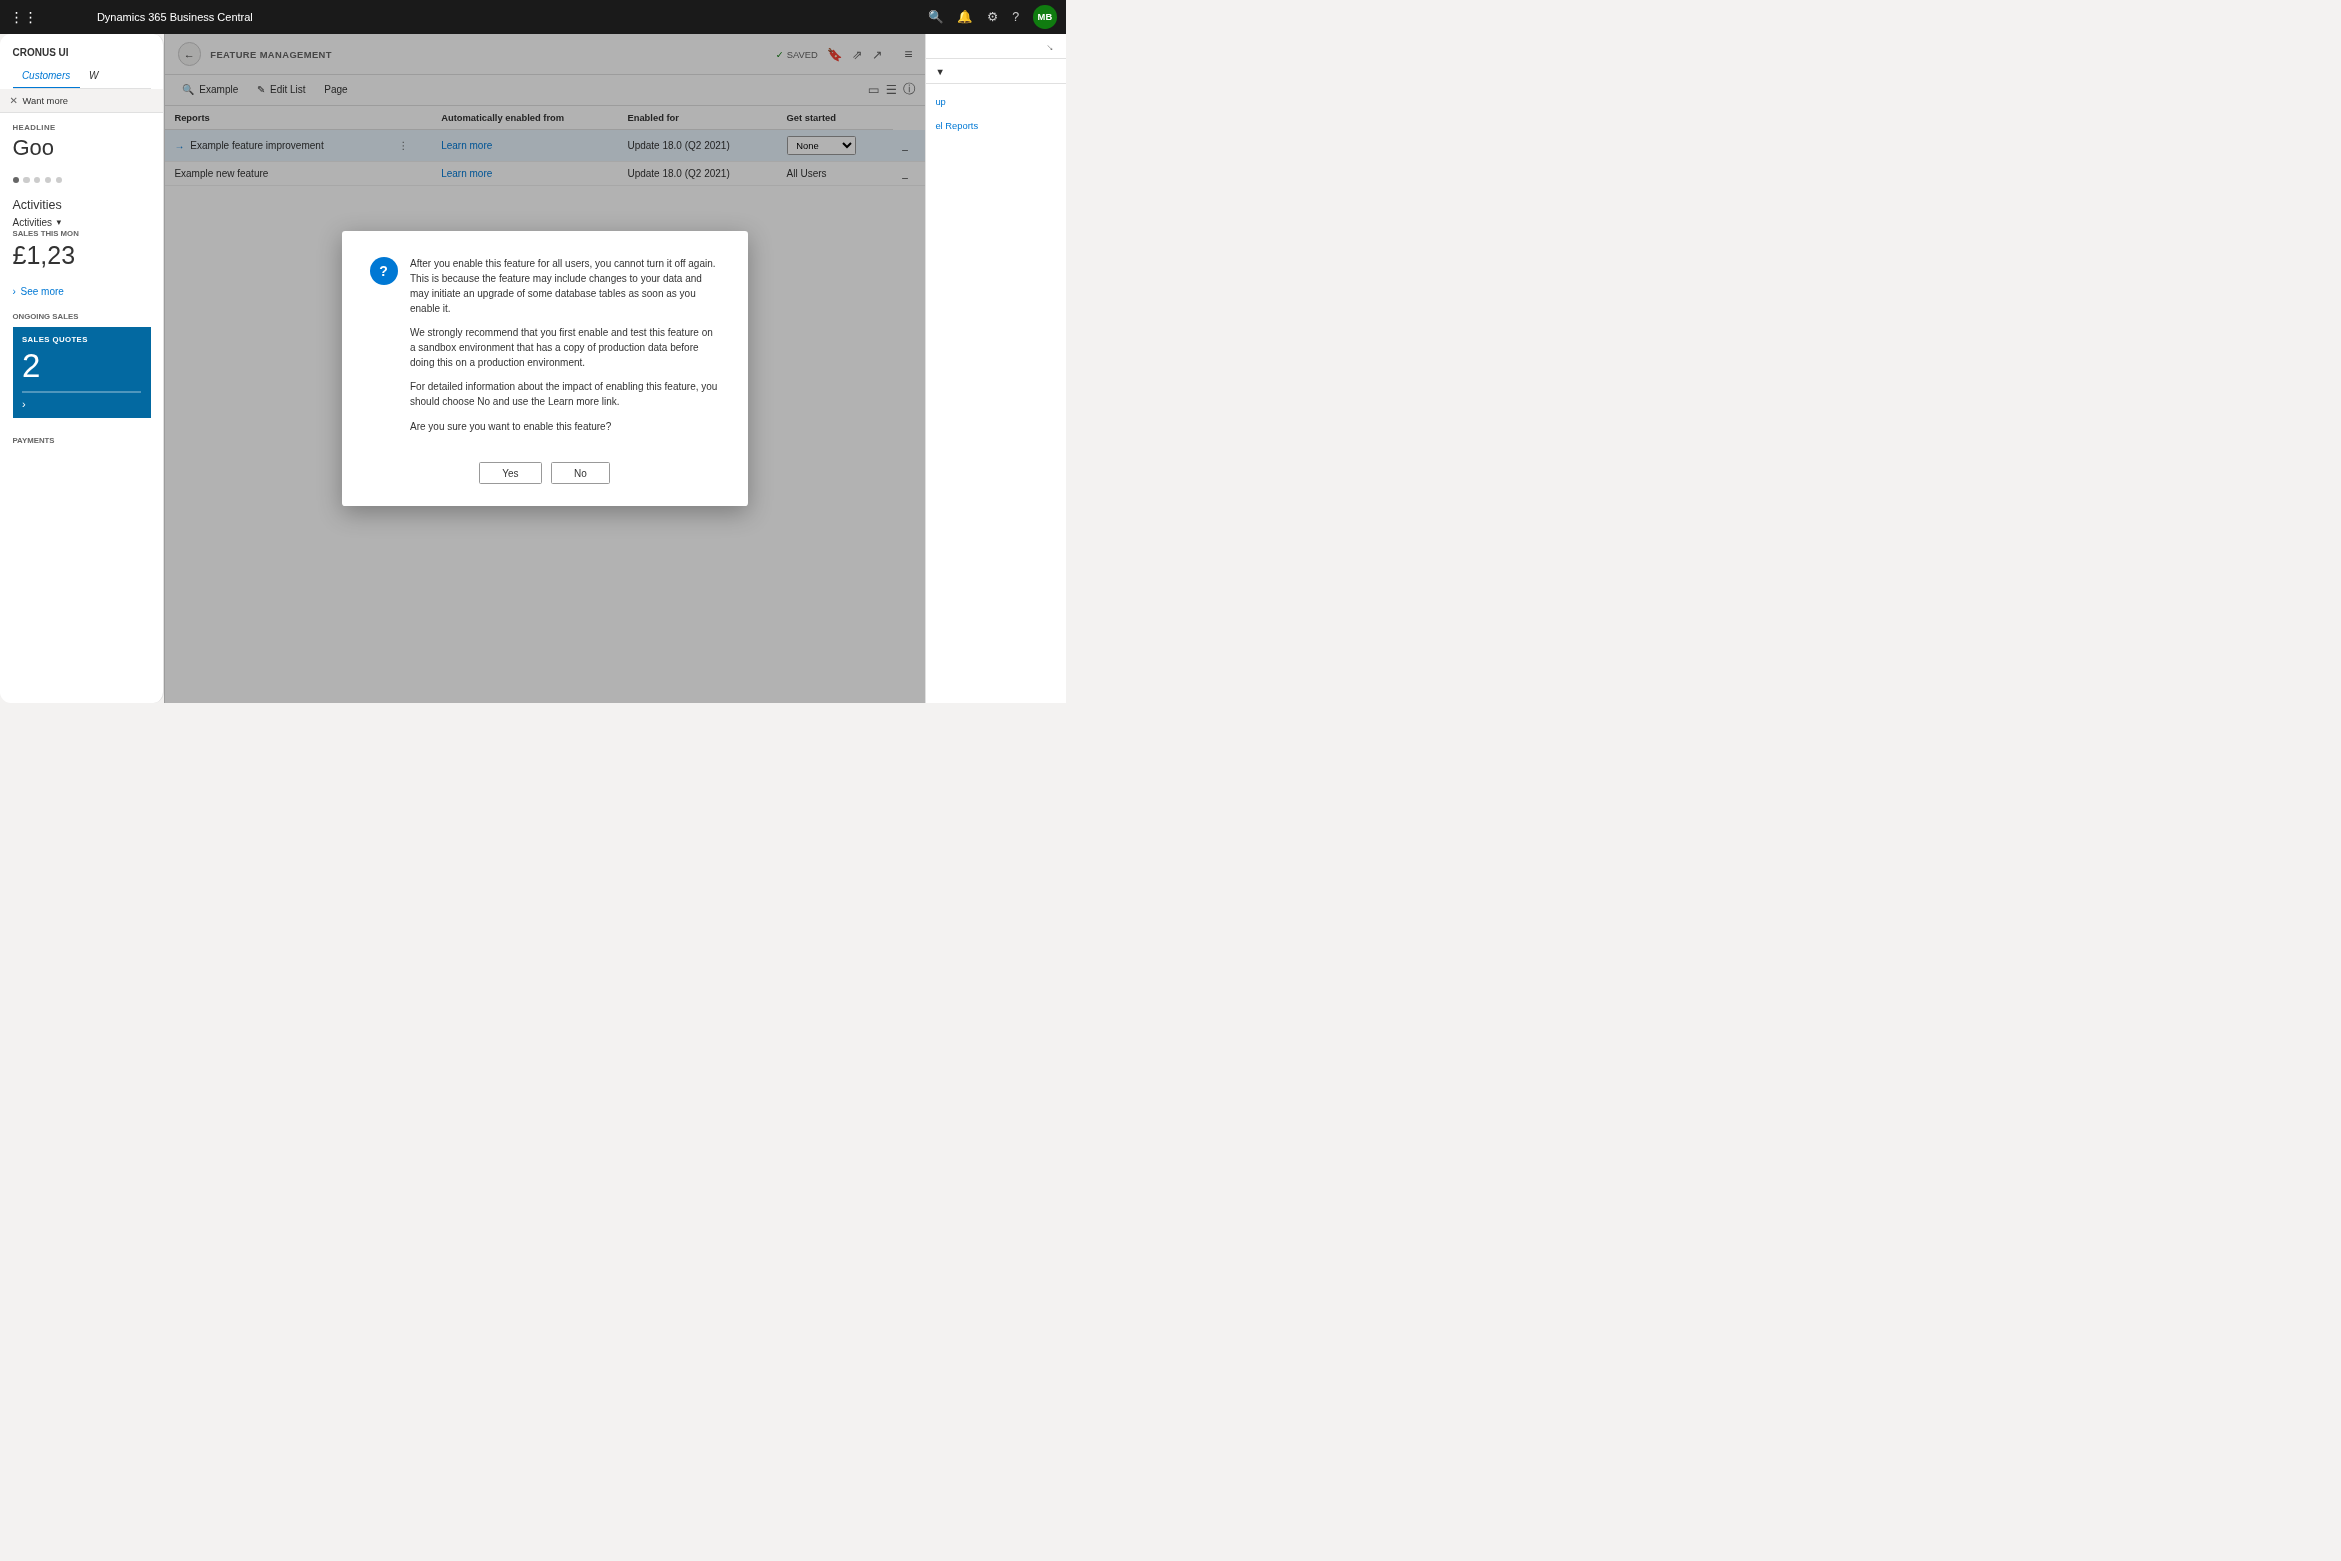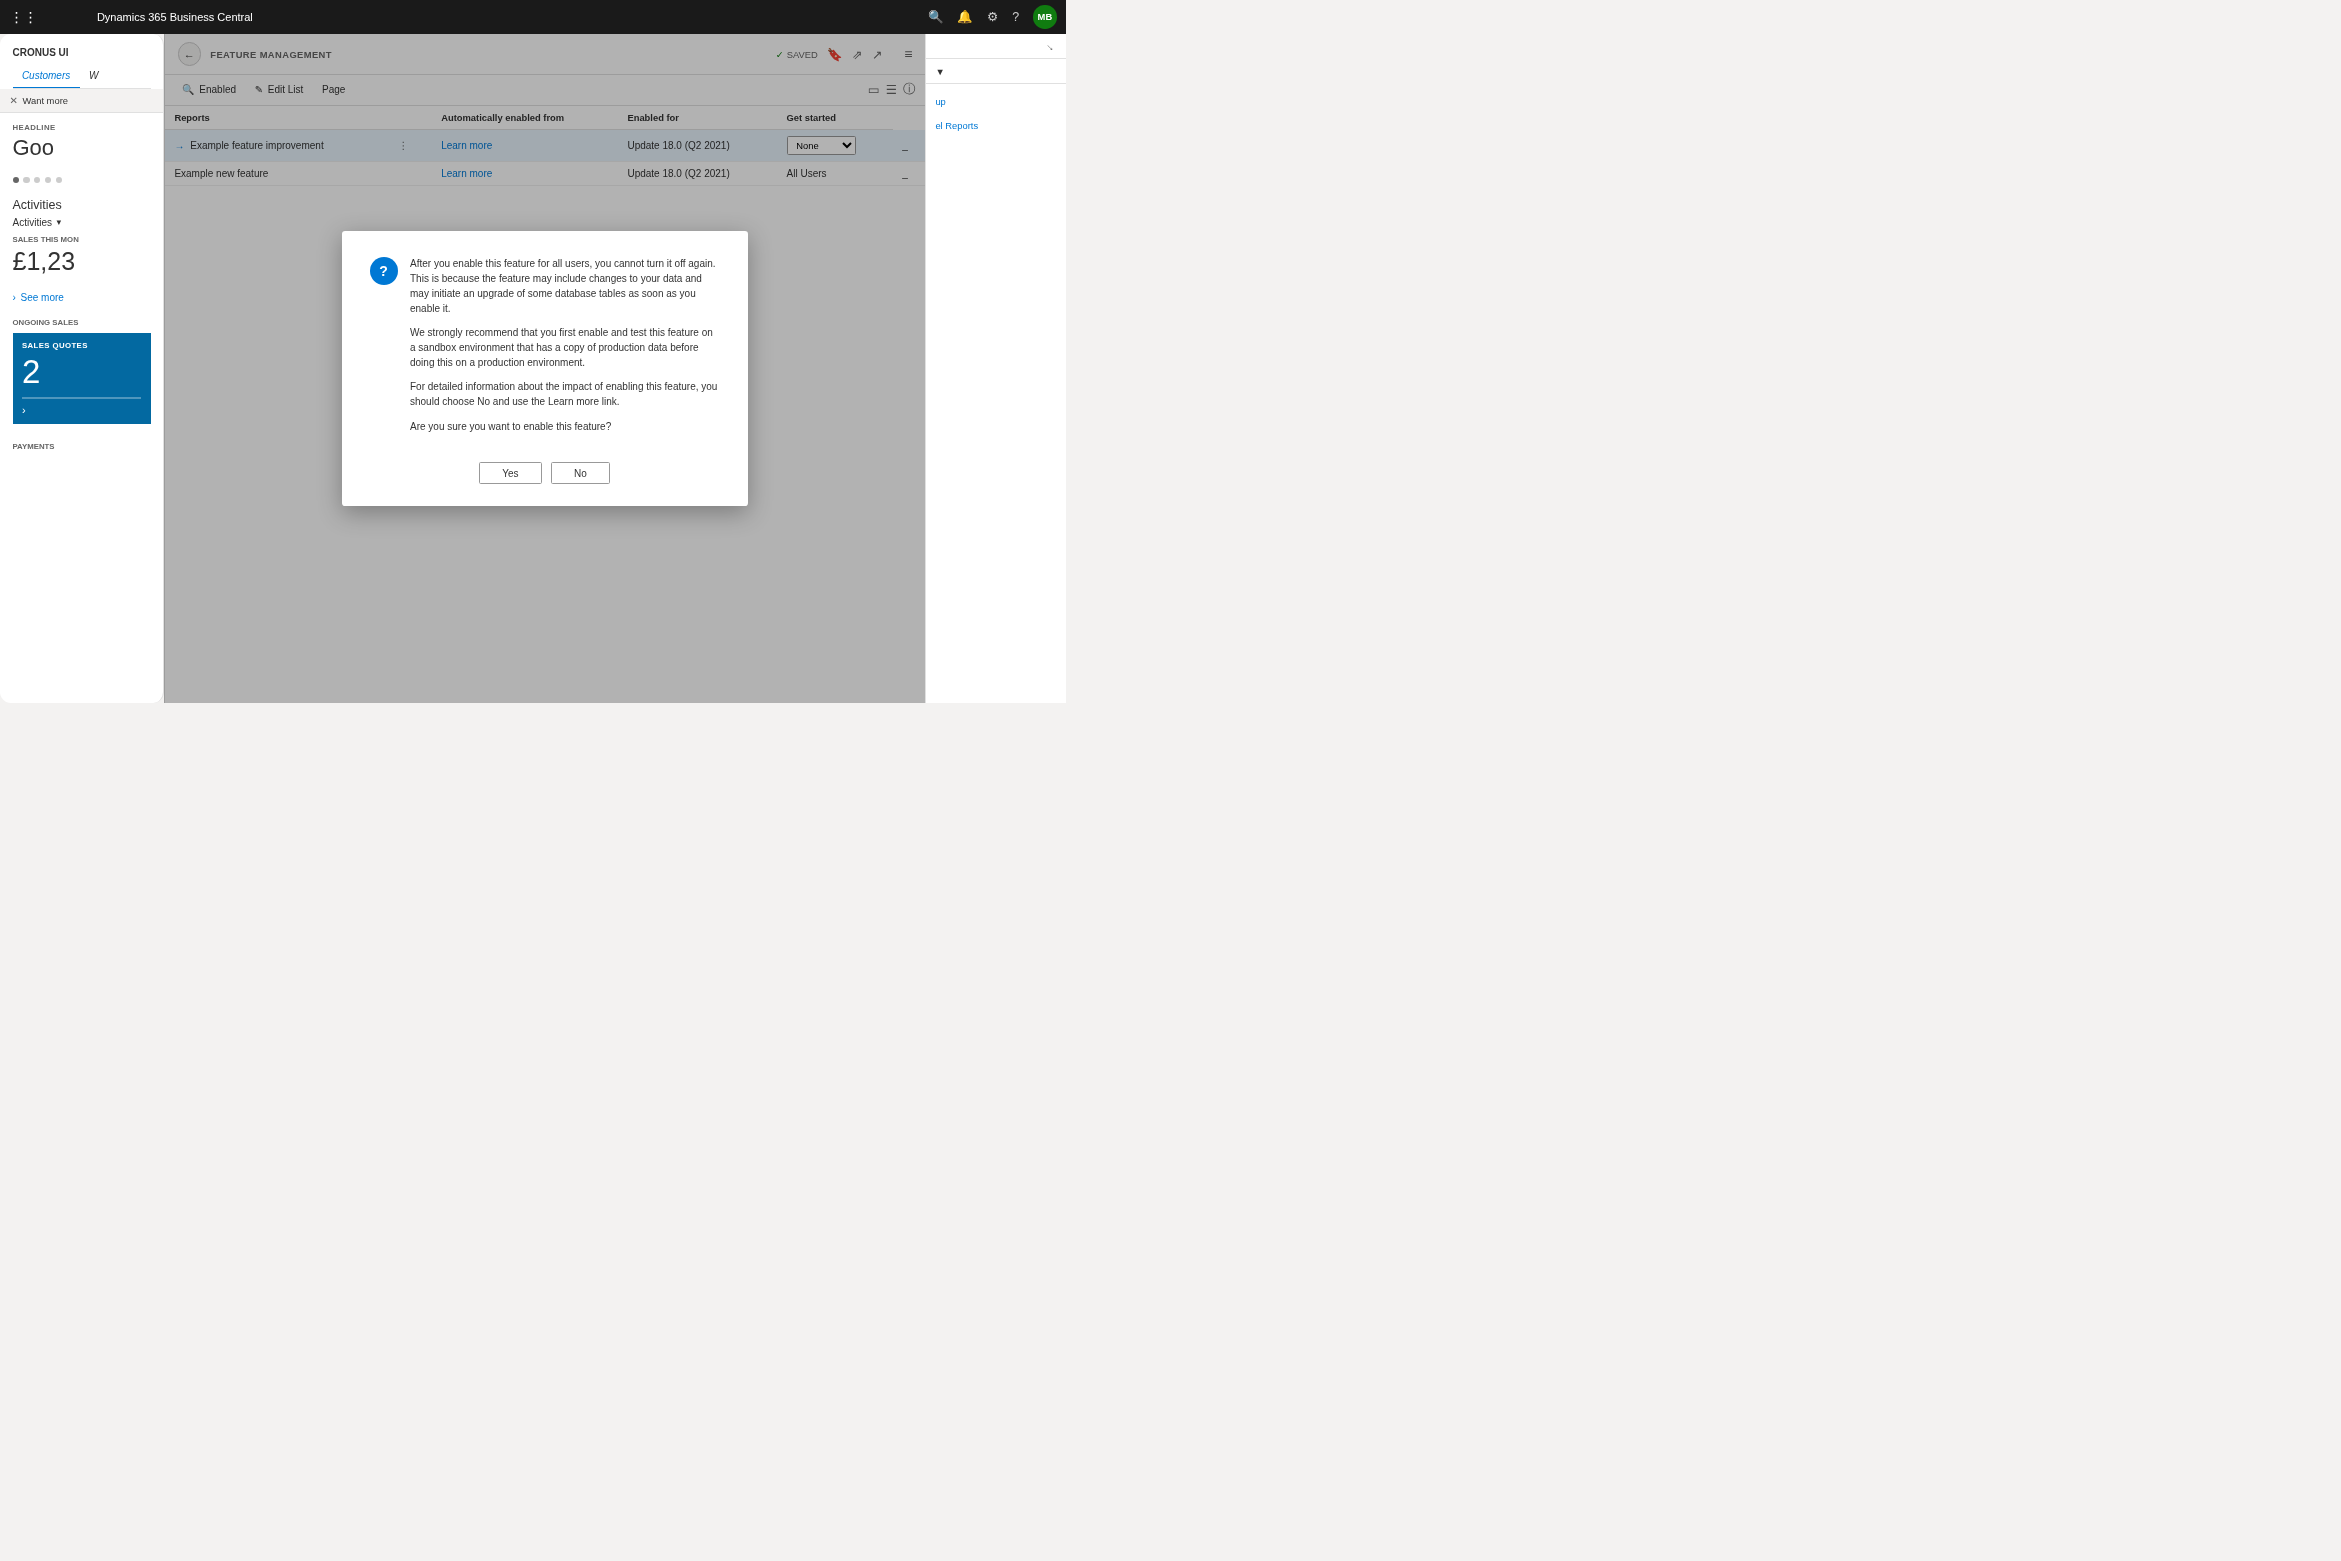--- a/index.html
+++ b/index.html
@@ -67,21 +67,21 @@
     .headline-text { font-size: 22px; font-weight: 300; color: #333; margin-top: 3.1px; }
 
     .carousel-dots { display: flex; gap: 4.7px; padding: 6.2px 12.5px; }
     .dot { width: 6.2px; height: 6.2px; border-radius: 50%; background: #ccc; }
     .dot.active { background: #666; }
 
     .activities-section { padding: 9.4px 12.5px; }
     .activities-title { font-size: 12.5px; font-weight: 400; color: #333; }
     .activities-sub { display: flex; align-items: center; font-size: 10px; color: #333; margin-top: 4.7px; }
     .activities-caret { font-size: 7.8px; margin-left: 3.1px; }
-    .sales-label { font-size: 7.8px; font-weight: 600; color: #666; margin-top: 7px; }
+    .sales-label { font-size: 7.8px; font-weight: 600; color: #666; margin-top: 1px; }
     .sales-amount { font-size: 25px; font-weight: 300; color: #333; margin-top: 3.1px; }
 
     .see-more { display: flex; align-items: center; padding: 6.2px 12.5px; font-size: 10px; color: #0078d4; cursor: pointer; }
     .see-more-chevron { margin-right: 4.7px; }
 
     .ongoing-sales { padding: 9.4px 12.5px; }
     .ongoing-label { font-size: 7.8px; font-weight: 600; color: #666; }
     .sales-quotes-card {
       background: #0369a1;
       color: white;
@@ -308,21 +308,21 @@
           <span class="header-icon">🔖</span>
           <span class="header-icon">⇗</span>
           <span class="header-icon">↗</span>
           <span style="margin-left:12.5px; font-size:14px; color:#666; cursor:pointer;">≡</span>
         </div>
       </div>
 
       <div class="feature-toolbar">
         <button class="toolbar-btn">
           <span class="toolbar-icon">🔍</span>
-          <span>Enabled</span>
+          <span>Example</span>
         </button>
         <button class="toolbar-btn">
           <span class="toolbar-icon">✎</span>
           <span>Edit List</span>
         </button>
         <button class="toolbar-btn">
           <span>Page</span>
         </button>
         <div class="toolbar-right">
           <span class="toolbar-right-icon">▭</span>

